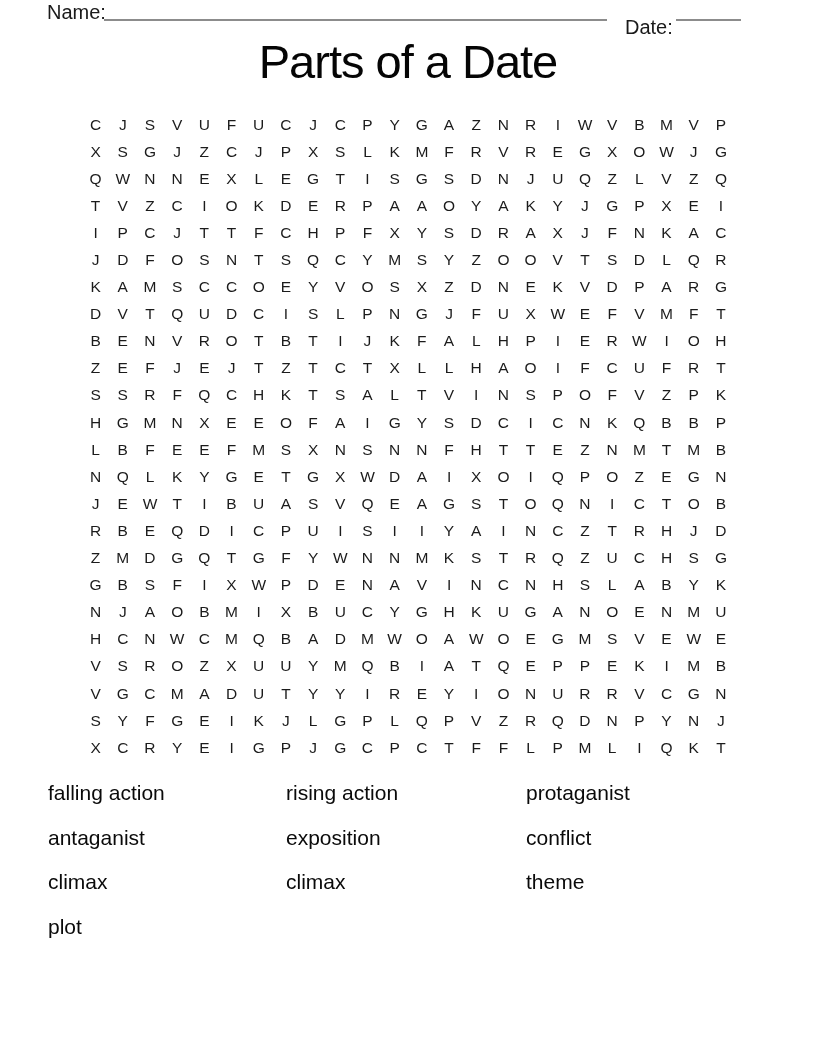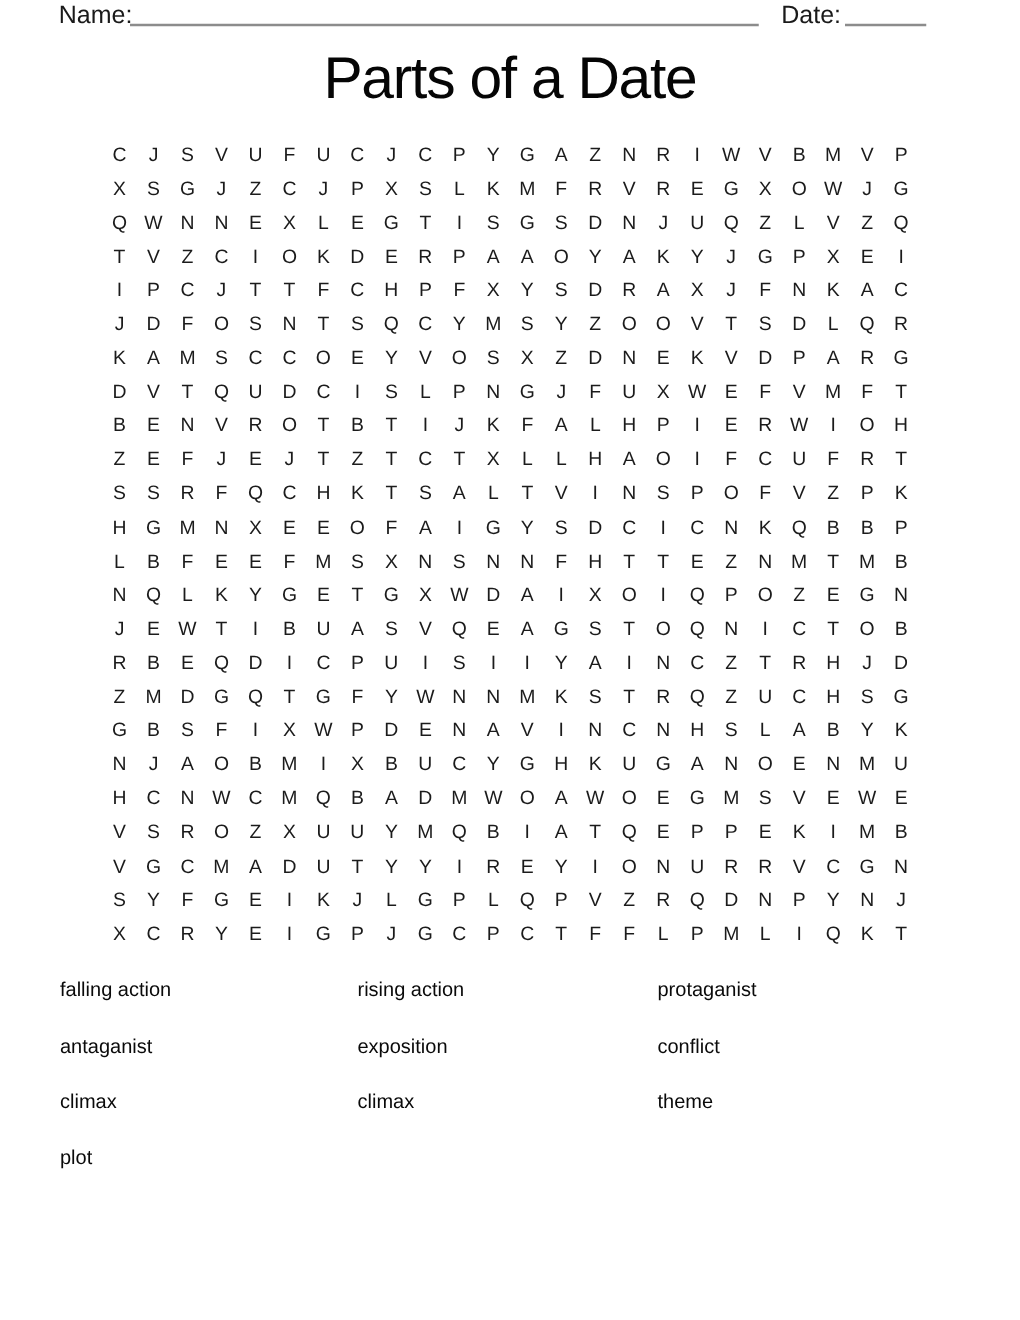--- a/index.html
+++ b/index.html
@@ -6,21 +6,21 @@
   body {
     width: 816px; height: 1056px;
     background: #ffffff;
     color: #000000;
     font-family: "Liberation Sans", sans-serif;
     position: relative;
     overflow: hidden;
   }
   .hdr-label { position: absolute; top: 1px; font-size: 20px; color: #1a1a1a; }
   .lbl-name { left: 47px; }
-  .lbl-date { left: 625px; }
+  .lbl-date { left: 625px; margin-top: 15px; }
   .blank-line { position: absolute; top: 0; height: 19px; border-bottom: 2px solid #8c8c8c; }
   .line-name { left: 104px; width: 503px; }
   .line-date { left: 676px; width: 65px; }
 
   .page-title {
     position: absolute; top: 34px; left: 0; width: 816px;
     text-align: center;
     font-size: 47px; font-weight: 400; letter-spacing: -1px;
     color: #050505;
   }
@@ -34,21 +34,21 @@
   .cell {
     display: flex; align-items: center; justify-content: center;
     font-size: 15.5px; font-weight: 400; color: #1b1b1b;
   }
 
   .word-list {
     position: absolute; left: 48px; top: 779px;
     display: grid;
     grid-template-columns: 238px 240px 250px;
     grid-auto-rows: 44.5px;
-    font-size: 16px;
+    font-size: 21px;
   }
   .word { color: #0a0a0a; line-height: 28px; }
 </style>
 </head>
 <body>
 
 <div class="hdr-label lbl-name">Name:</div>
 <div class="blank-line line-name"></div>
 <div class="hdr-label lbl-date">Date:</div>
 <div class="blank-line line-date"></div>

